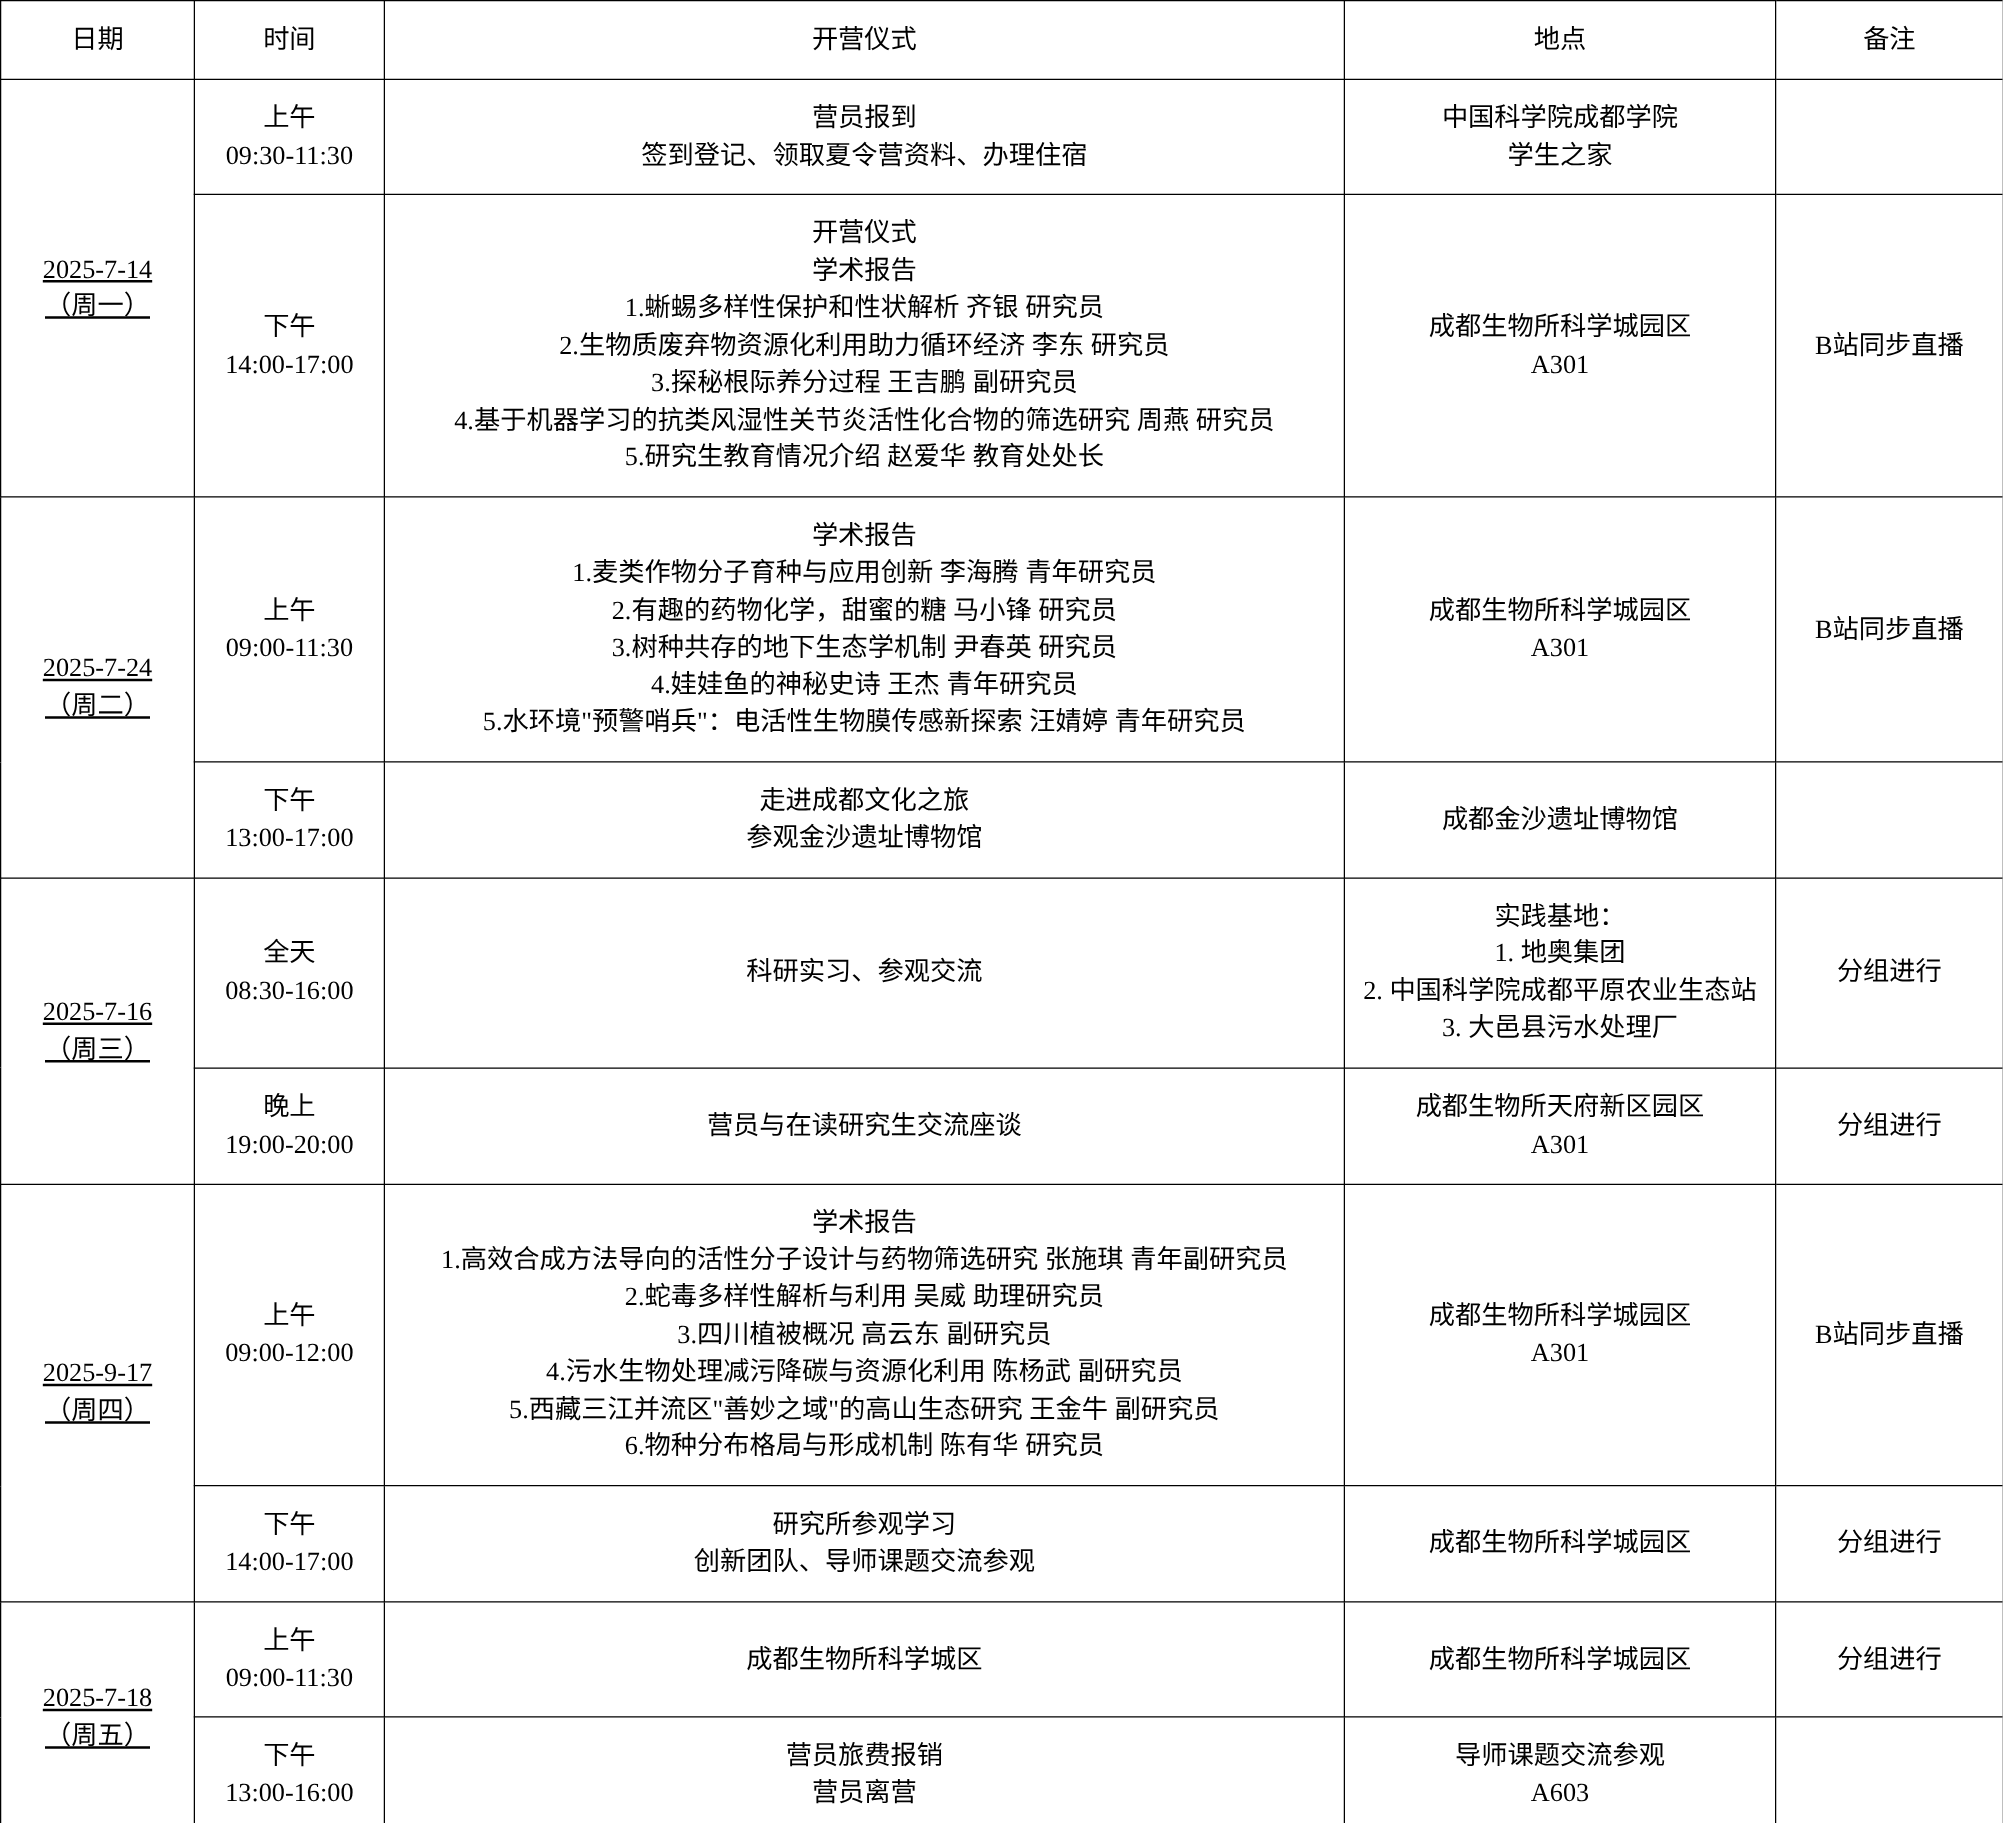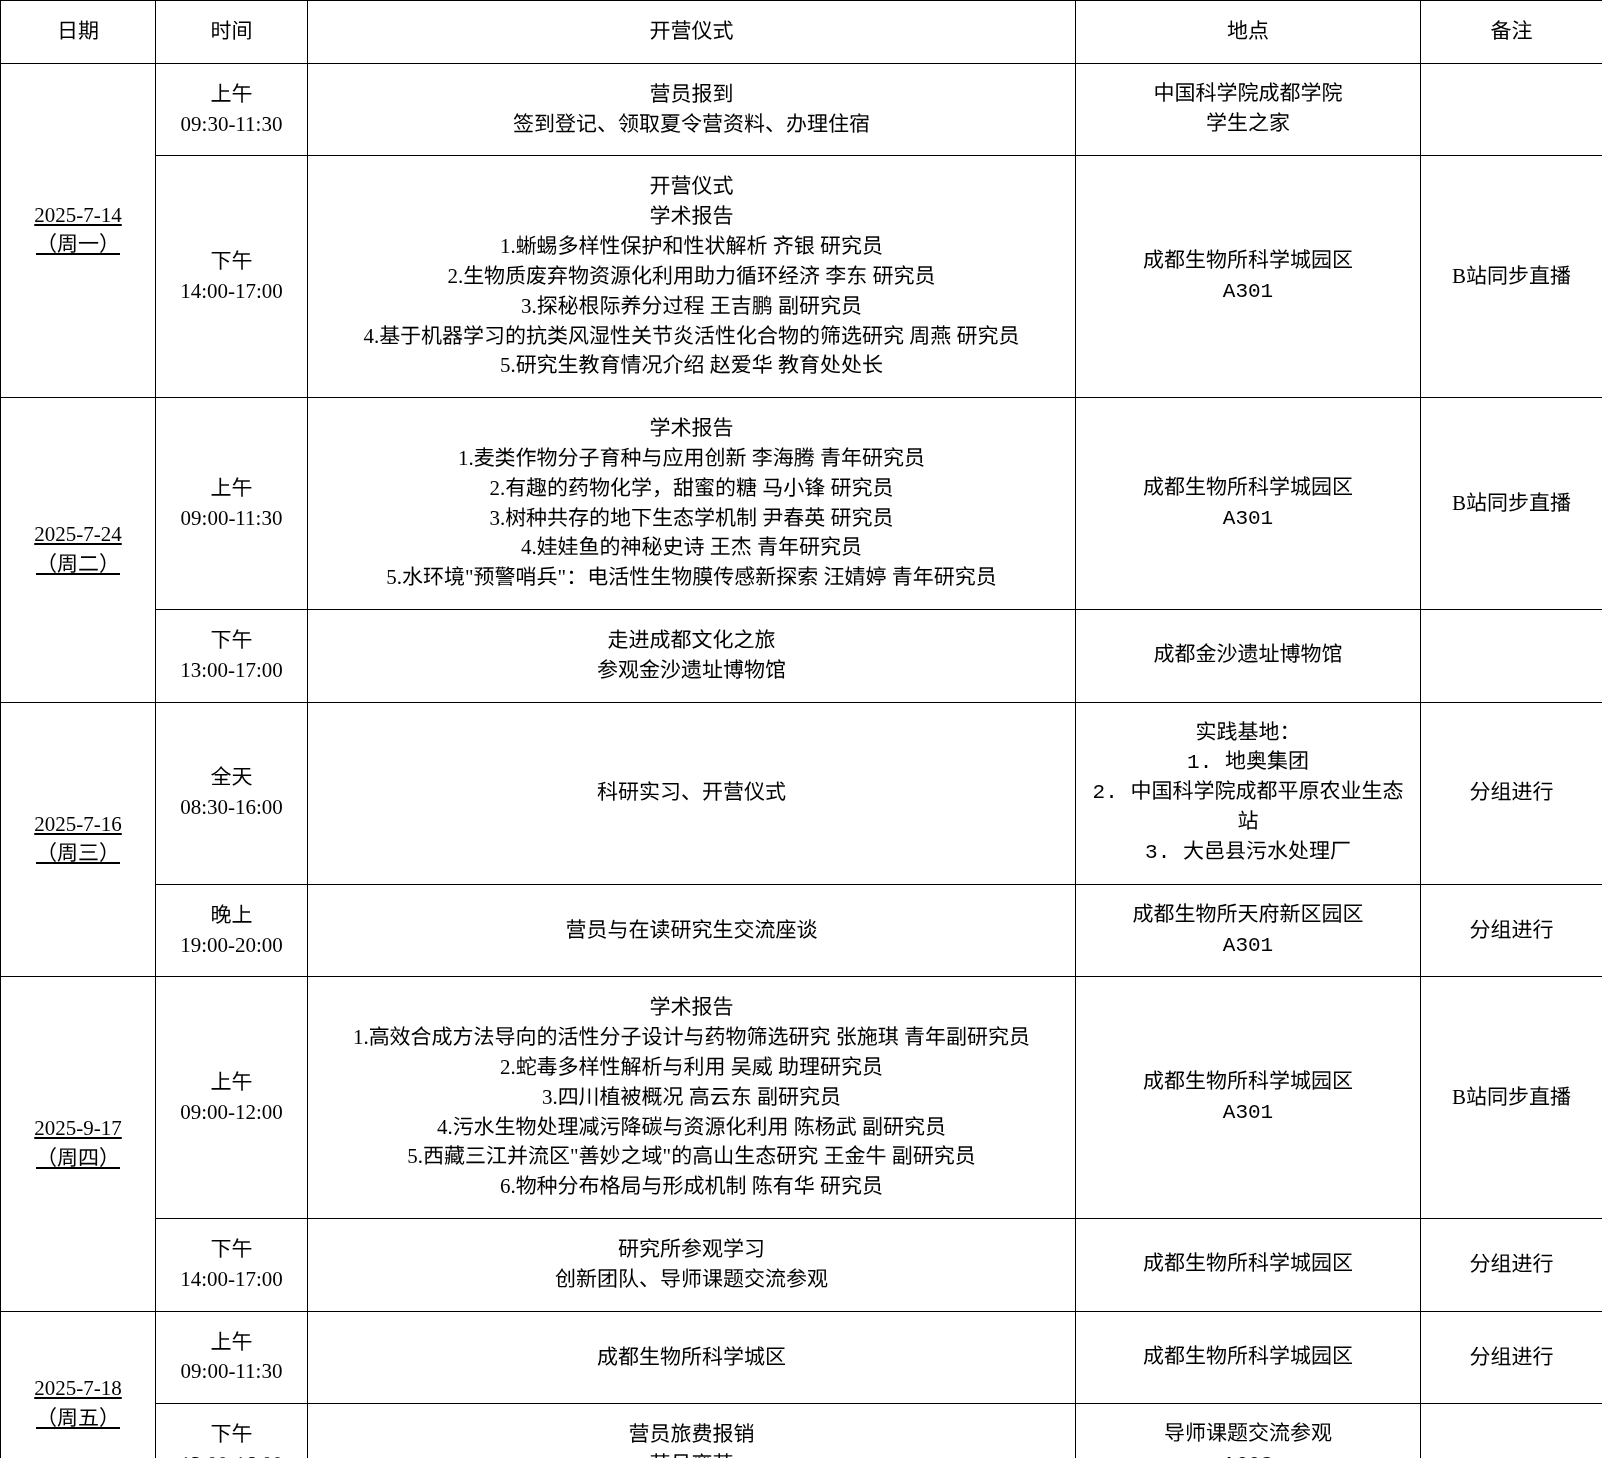--- a/index.html
+++ b/index.html
@@ -50,21 +50,20 @@
   }
   td.act-cell {
     white-space: pre-line;
     vertical-align: middle;
     padding-left: 12px;
   }
   td.place-cell {
     white-space: pre-line;
     vertical-align: middle;
     padding-left: 12px;
-    font-family: Liberation Mono, monospace;
   }
   td.note-cell {
     white-space: pre-line;
     vertical-align: middle;
     padding-left: 12px;
   }
   .tall { line-height: 1.46; }
 </style>
 </head>
 <body>
@@ -136,21 +135,21 @@
 参观金沙遗址博物馆</td>
       <td class="place-cell">成都金沙遗址博物馆</td>
       <td class="note-cell"></td>
     </tr>
 
     <tr>
       <td class="date-cell" rowspan="2">2025-7-16
 （周三）</td>
       <td class="time-cell">全天
 08:30-16:00</td>
-      <td class="act-cell">科研实习、开营仪式</td>
+      <td class="act-cell">科研实习、参观交流</td>
       <td class="place-cell">实践基地：
 1. 地奥集团
 2. 中国科学院成都平原农业生态站
 3. 大邑县污水处理厂</td>
       <td class="note-cell">分组进行</td>
     </tr>
     <tr>
       <td class="time-cell">晚上
 19:00-20:00</td>
       <td class="act-cell">营员与在读研究生交流座谈</td>

